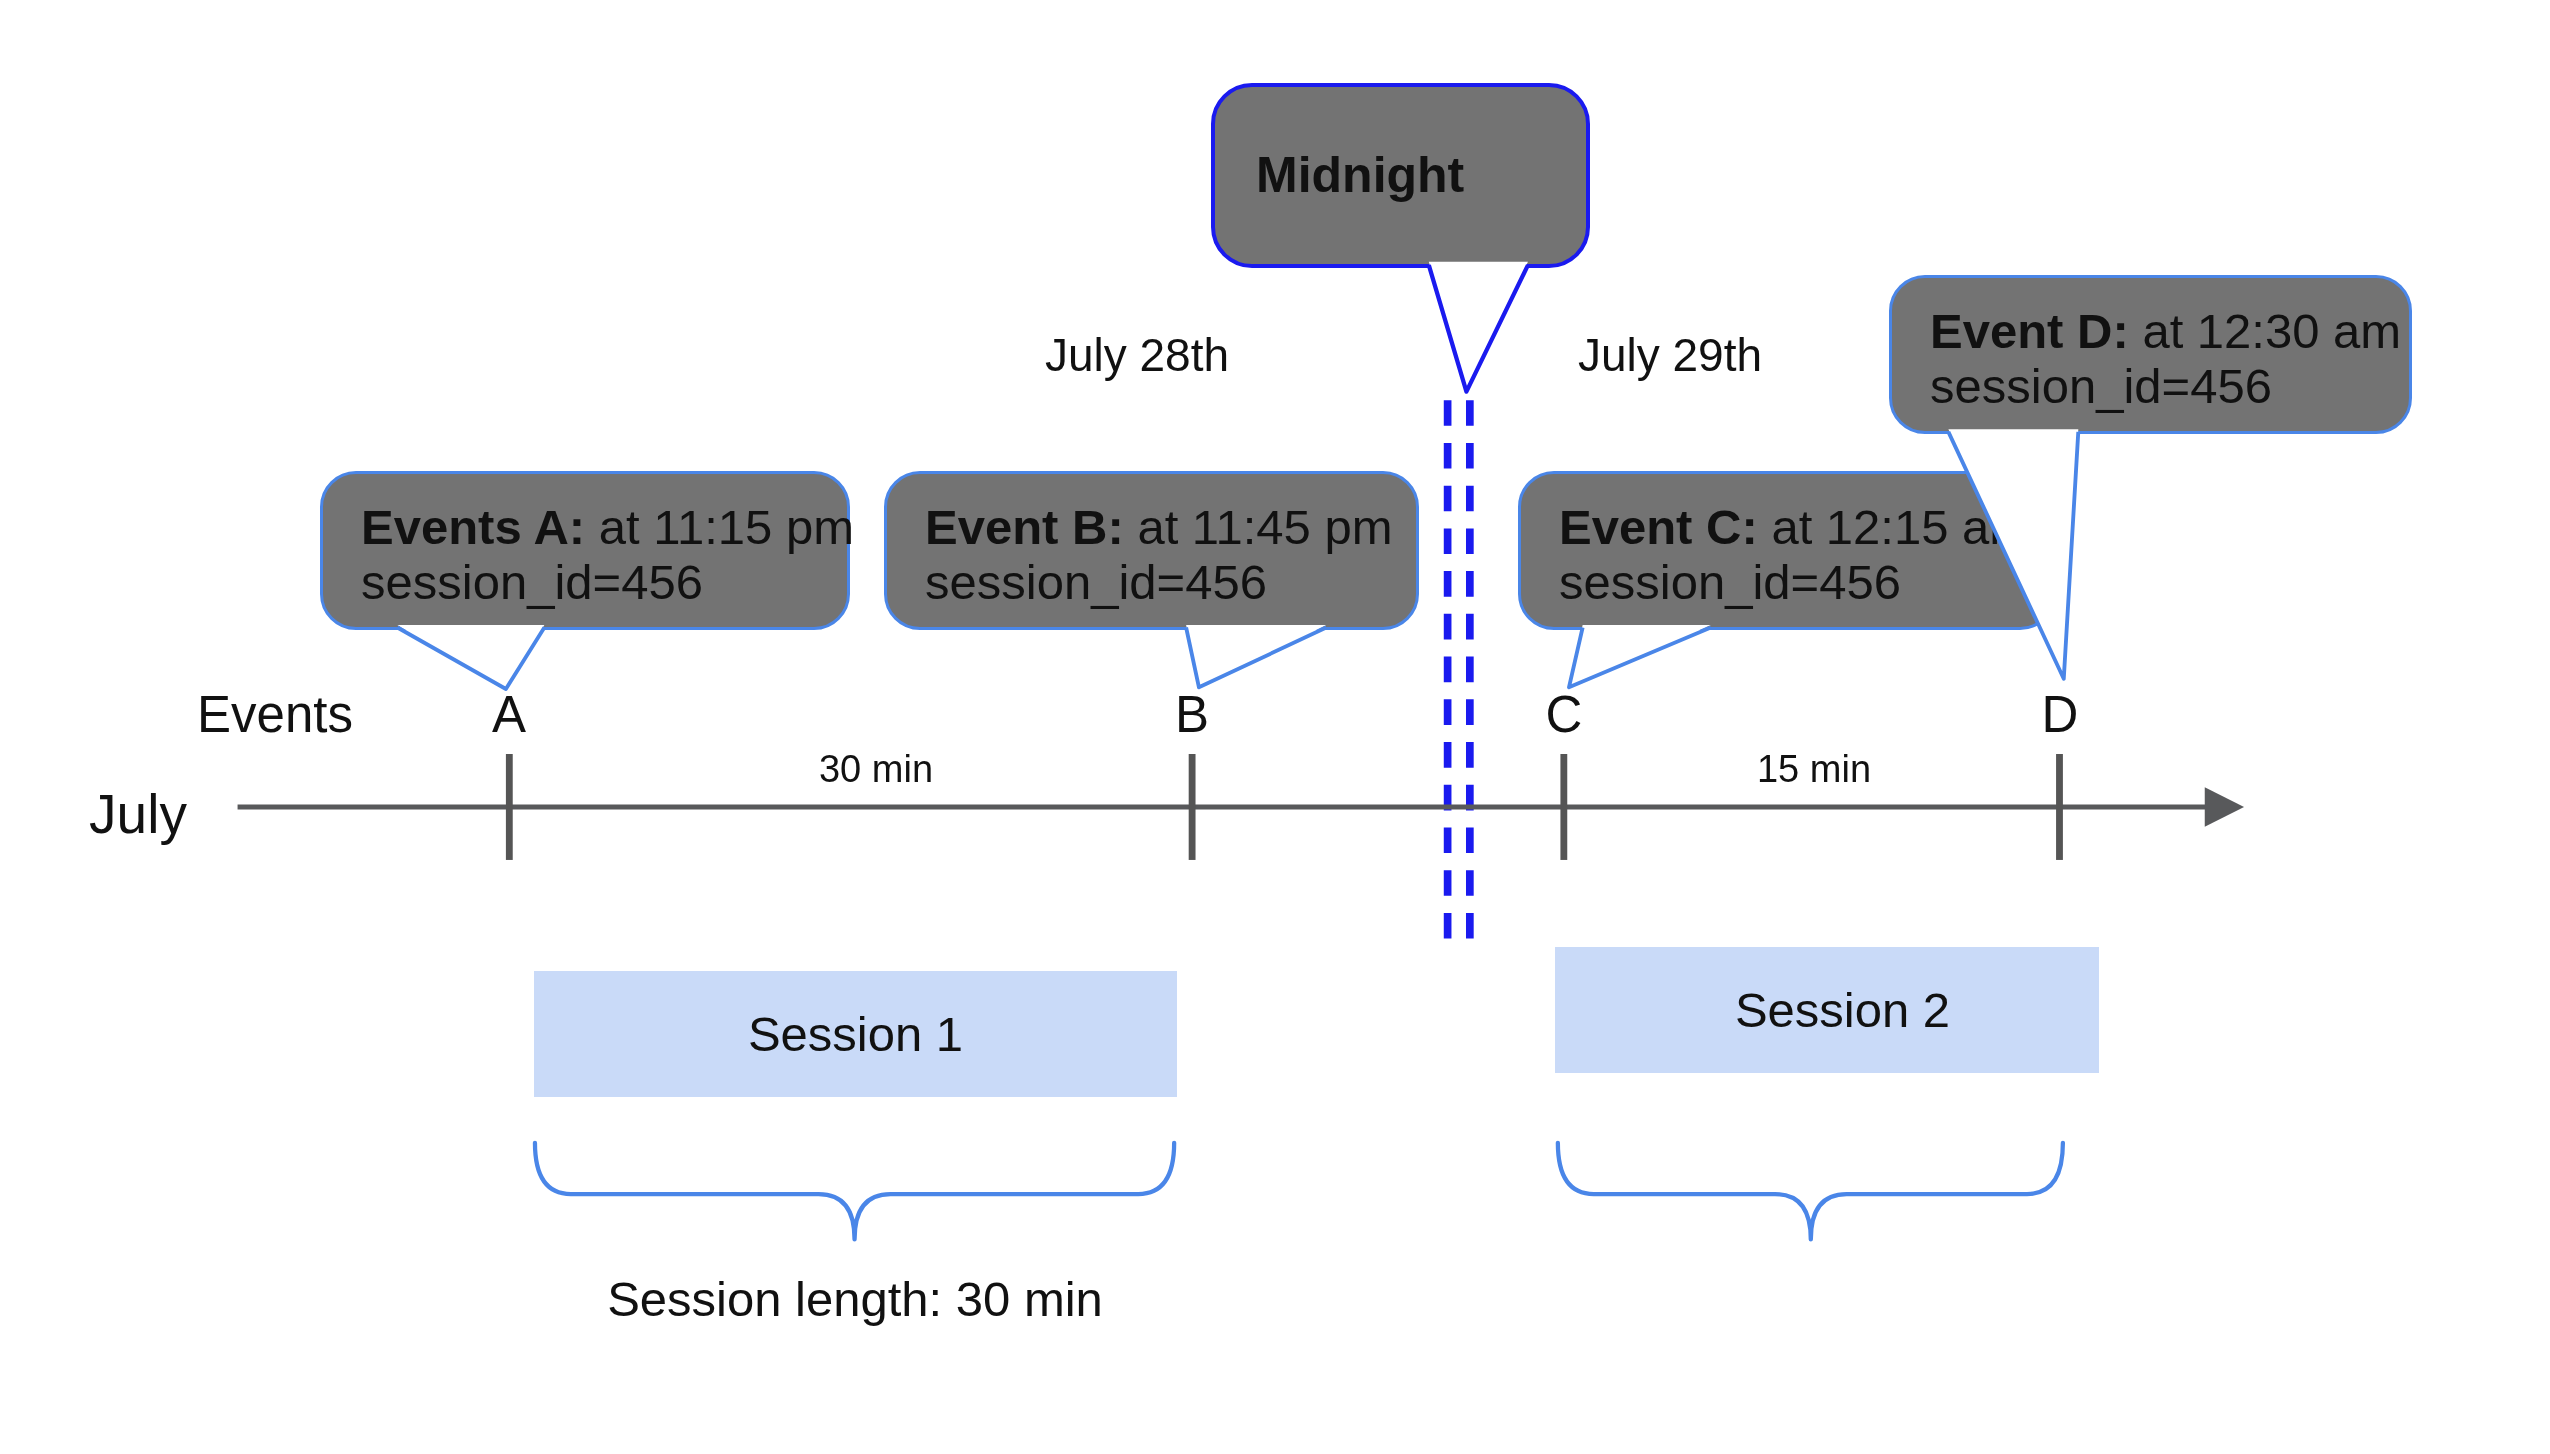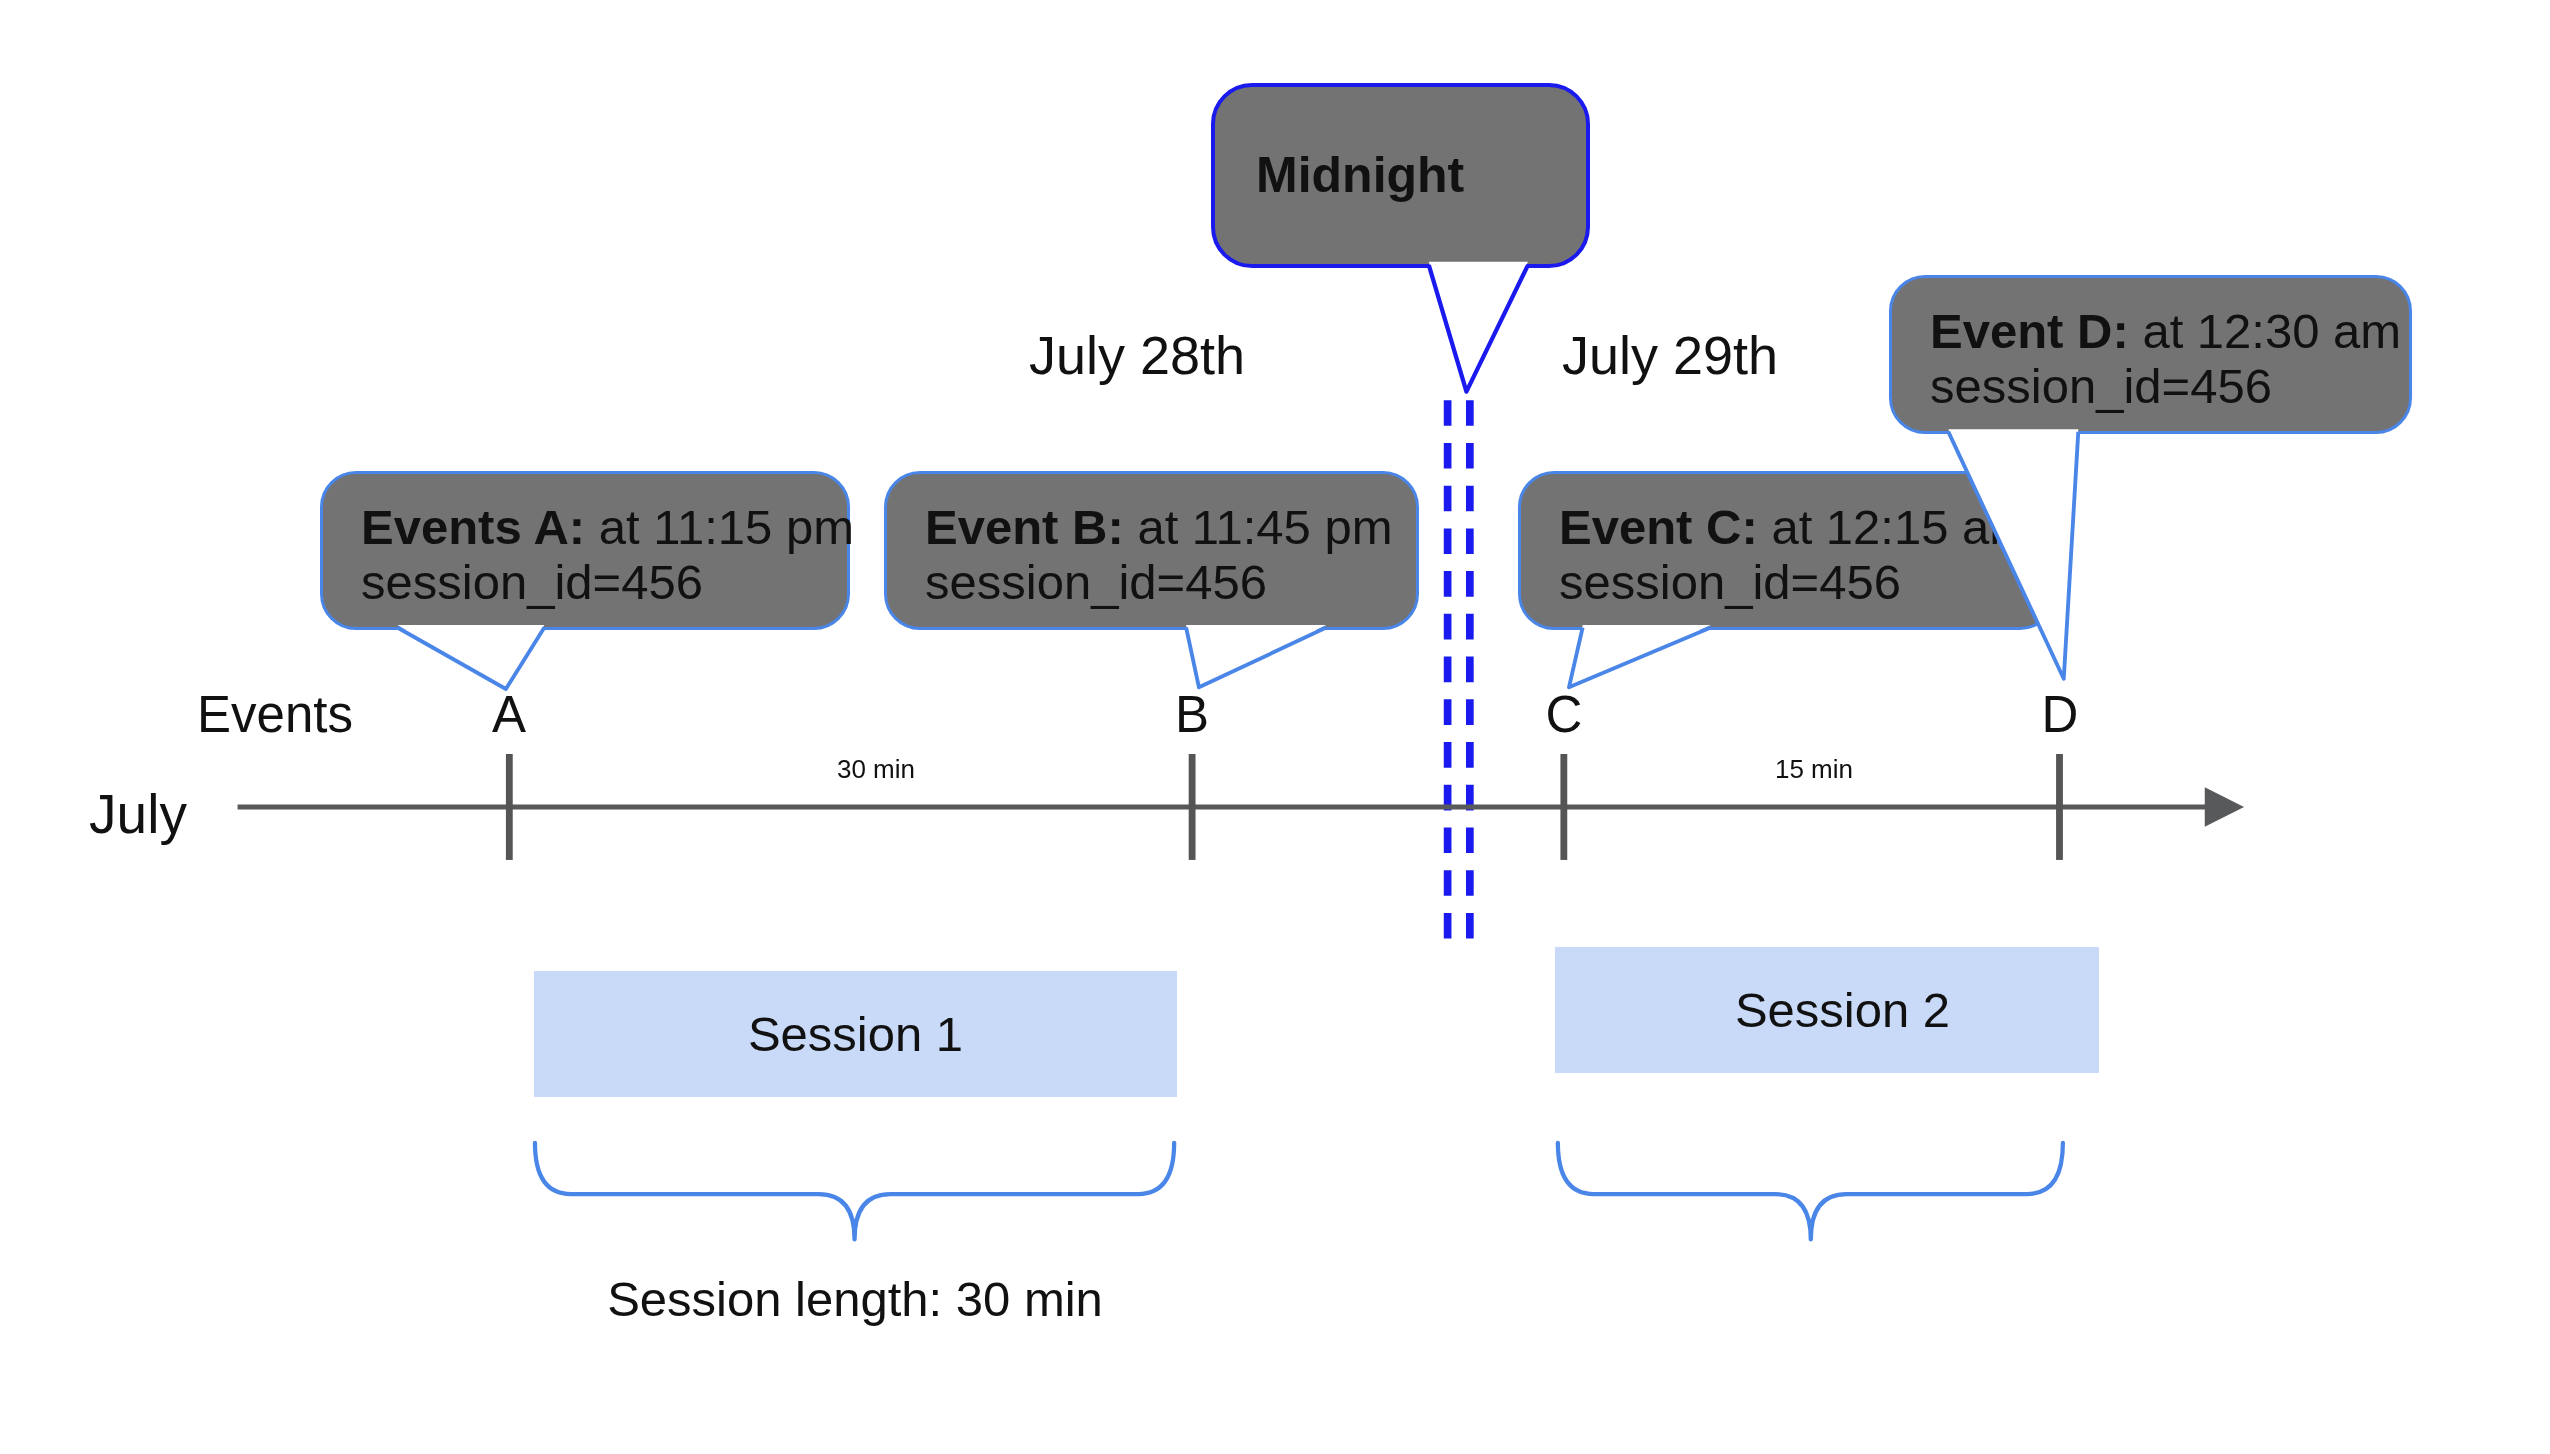--- a/index.html
+++ b/index.html
@@ -23,25 +23,25 @@
     border-radius:36px;box-sizing:border-box;
     font-size:49px;line-height:55px;padding:26px 17px 0 38px;white-space:nowrap;
   }
   .bubble b{font-weight:bold;}
   .bubble.midnight{
     border:4.3px solid var(--deep-blue);border-radius:41px;
     font-weight:bold;font-size:50px;padding:0 0 0 41px;
     display:flex;align-items:center;
   }
 
-  .date-label{font-size:54px;}
+  .date-label{font-size:46px;}
   .letter{font-size:51px;}
   .axis-caption{font-size:51px;}
   .user-label{font-size:55px;}
-  .min-label{font-size:26px;}
+  .min-label{font-size:38px;}
   .session-bar{
     position:absolute;background:var(--session-fill);
     display:flex;align-items:center;justify-content:center;
     font-size:49px;
   }
   .session-length{font-size:49px;}
 
   svg.overlay{position:absolute;left:0;top:0;pointer-events:none;}
 </style>
 </head>

